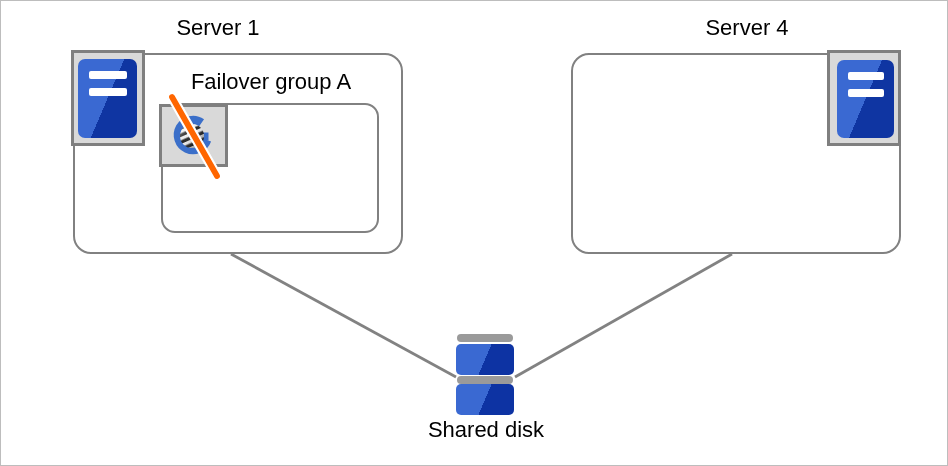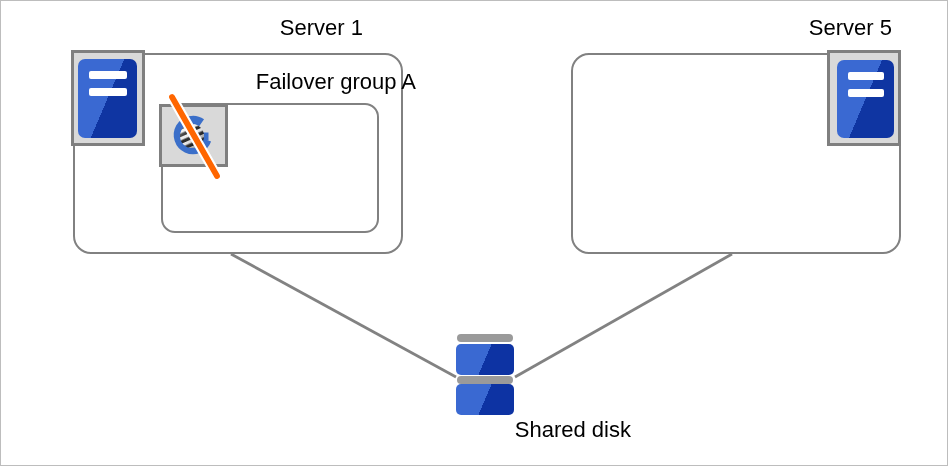--- a/index.html
+++ b/index.html
@@ -3,21 +3,21 @@
 <meta charset="utf-8">
 <style>
   html,body { margin:0; padding:0; background:#fff; }
   #canvas {
     position:relative; width:948px; height:466px;
     background:#ffffff; border:1px solid #bdbdbd; box-sizing:border-box;
     font-family:"Liberation Sans", sans-serif; overflow:hidden;
   }
   .label {
     position:absolute; color:#000; font-size:22px; line-height:26px;
-    text-align:right; white-space:nowrap;
+    text-align:center; white-space:nowrap;
   }
   .node-box {
     position:absolute; border:2.5px solid #818181; border-radius:18px;
     box-sizing:border-box; background:transparent;
   }
   .group-box { border-radius:14px; }
   .icon-frame {
     position:absolute; background:#d9d9d9; border:3px solid #7f7f7f;
     box-sizing:border-box;
   }
@@ -46,21 +46,21 @@
 </head>
 <body>
 
 <div id="canvas">
 
   <div class="node-box z1" style="left:72px; top:52px; width:330px; height:201px;"></div>
   <div class="node-box z1" style="left:570px; top:52px; width:330px; height:201px;"></div>
   <div class="node-box group-box z1" style="left:160px; top:102px; width:218px; height:130px;"></div>
 
   <div class="label z2" style="left:72px; top:14px; width:290px;">Server 1</div>
-  <div class="label z2" style="left:601px; top:14px; width:290px;">Server 5</div>
+  <div class="label z2" style="left:601px; top:14px; width:290px;">Server 4</div>
   <div class="label z2" style="left:340px; top:416px; width:290px;">Shared disk</div>
   <div class="label z2" style="left:125px; top:68px; width:290px;">Failover group A</div>
 
   <div class="icon-frame z2" style="left:70px; top:49px; width:74px; height:96px;">
     <div class="tower" style="left:4px; top:6px; width:59px; height:79px;">
       <div class="bar bar1"></div>
       <div class="bar bar2"></div>
     </div>
   </div>
 

